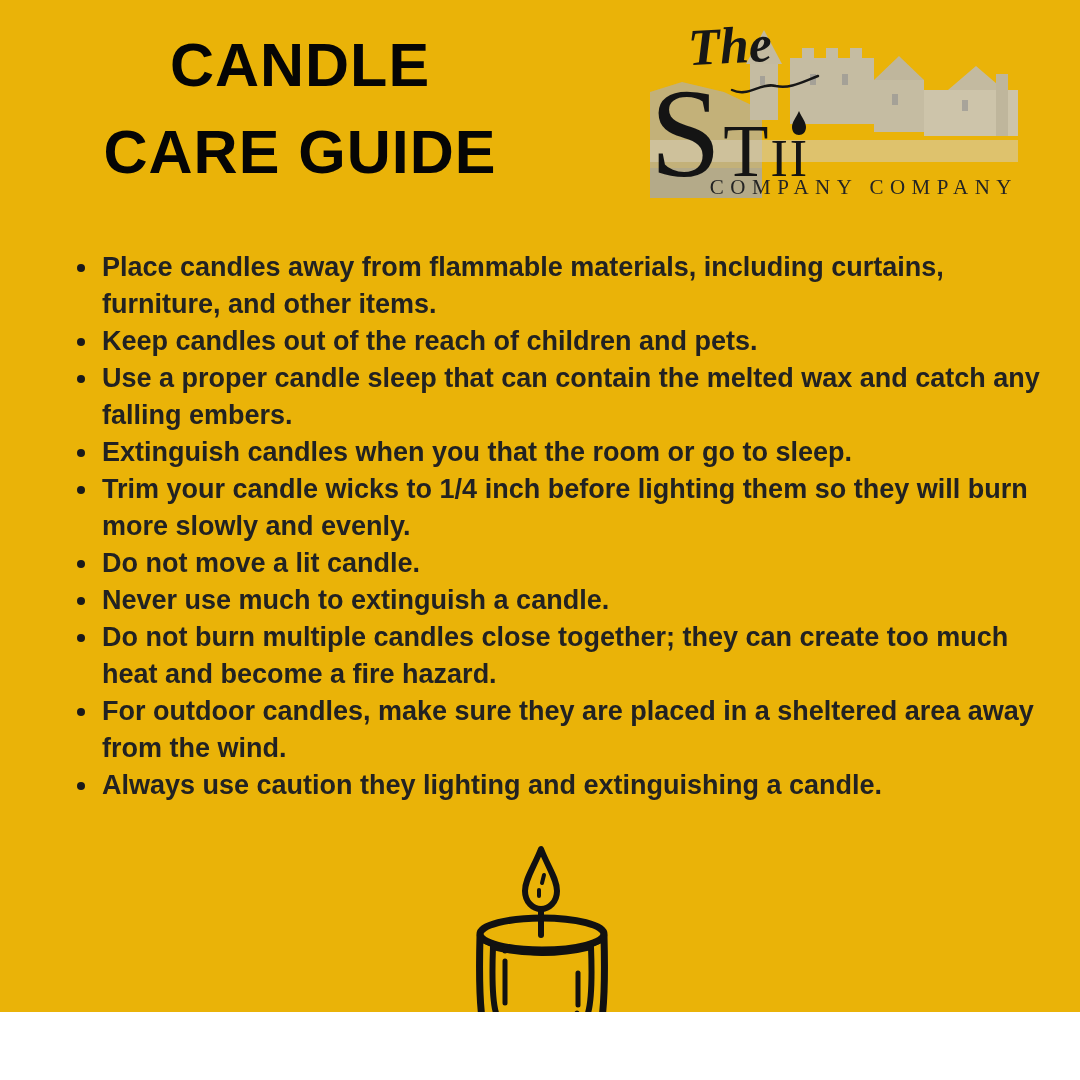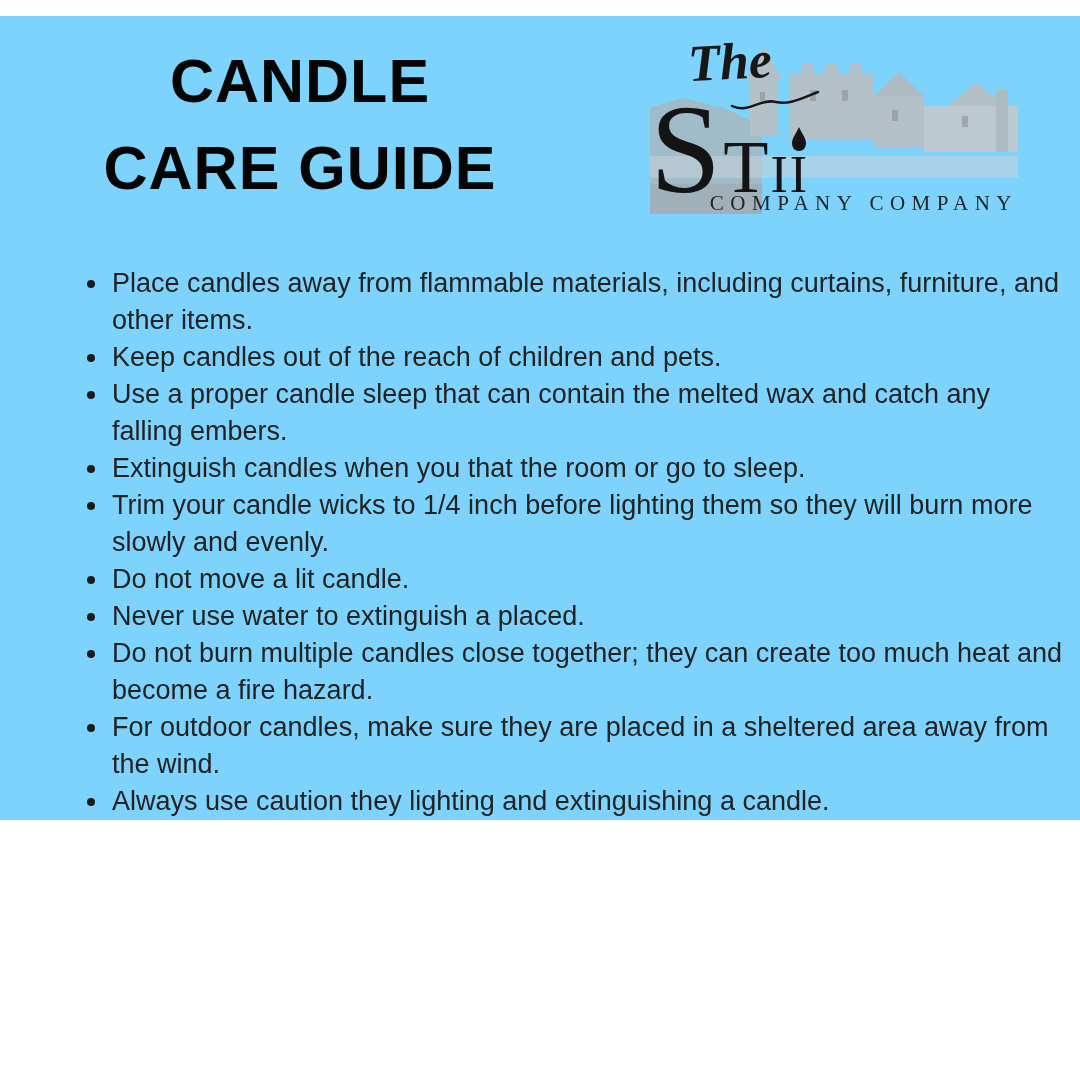--- a/index.html
+++ b/index.html
@@ -1,24 +1,23 @@
 <!DOCTYPE html>
 <html><head>
 <meta charset="utf-8">
 <style>
   html, body { margin: 0; padding: 0; background: #ffffff; }
   .page {
     position: relative;
     width: 1080px;
-    height: 804px;
-    background: #7dd3fc;
+    height: 1012px;
+    background: #eab308;
     overflow: hidden;
     font-family: "Liberation Sans", sans-serif;
     color: #232323;
-    margin-top: 16px;
   }
 
   
   .title-block {
     position: absolute;
     left: 85px;
     top: 22px;
     width: 430px;
     text-align: center;
     font-weight: bold;
@@ -89,28 +88,29 @@
     font-size: 21px;
     letter-spacing: 6.5px;
     color: #242424;
     z-index: 2;
     white-space: nowrap;
   }
 
   
   .care-list {
     position: absolute;
-    left: 80px;
+    left: 70px;
     top: 249px;
     width: 958px;
     margin: 0;
     padding: 0 0 0 30px;
     font-size: 27px;
     line-height: 37px;
     color: #222222;
+    font-weight: bold;
   }
   .care-list li {
     margin: 0;
     padding-left: 2px;
   }
   .care-list li::marker { color: #1a1a1a; }
 
   
   .candle-art {
     position: absolute;
@@ -171,21 +171,21 @@
     <div class="logo-sub">COMPANY COMPANY</div>
   </div>
 
   <ul class="care-list">
     <li>Place candles away from flammable materials, including curtains, furniture, and other items.</li>
     <li>Keep candles out of the reach of children and pets.</li>
     <li>Use a proper candle sleep that can contain the melted wax and catch any falling embers.</li>
     <li>Extinguish candles when you that the room or go to sleep.</li>
     <li>Trim your candle wicks to 1/4 inch before lighting them so they will burn more slowly and evenly.</li>
     <li>Do not move a lit candle.</li>
-    <li>Never use water to extinguish a placed.</li>
+    <li>Never use much to extinguish a candle.</li>
     <li>Do not burn multiple candles close together; they can create too much heat and become a fire hazard.</li>
     <li>For outdoor candles, make sure they are placed in a sheltered area away from the wind.</li>
     <li>Always use caution they lighting and extinguishing a candle.</li>
   </ul>
 
   <svg class="candle-art" viewBox="0 0 150 215" aria-hidden="true">
     <g fill="none" stroke="#111111" stroke-linecap="round" stroke-linejoin="round">
 
       <path d="M76,6 C69,24 60,36 60,48 C60,59 68,66 76,66 C84,66 92,59 92,48 C92,36 83,24 76,6 Z" stroke-width="6"></path>
       <path d="M79,32 L77,40" stroke-width="4"></path>

